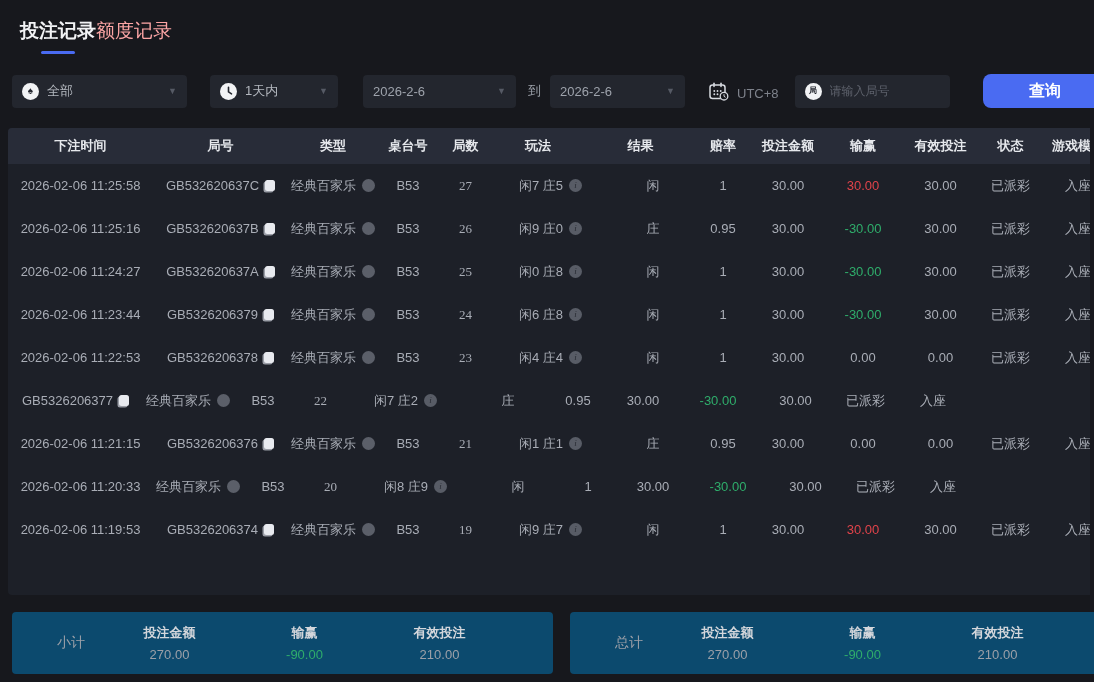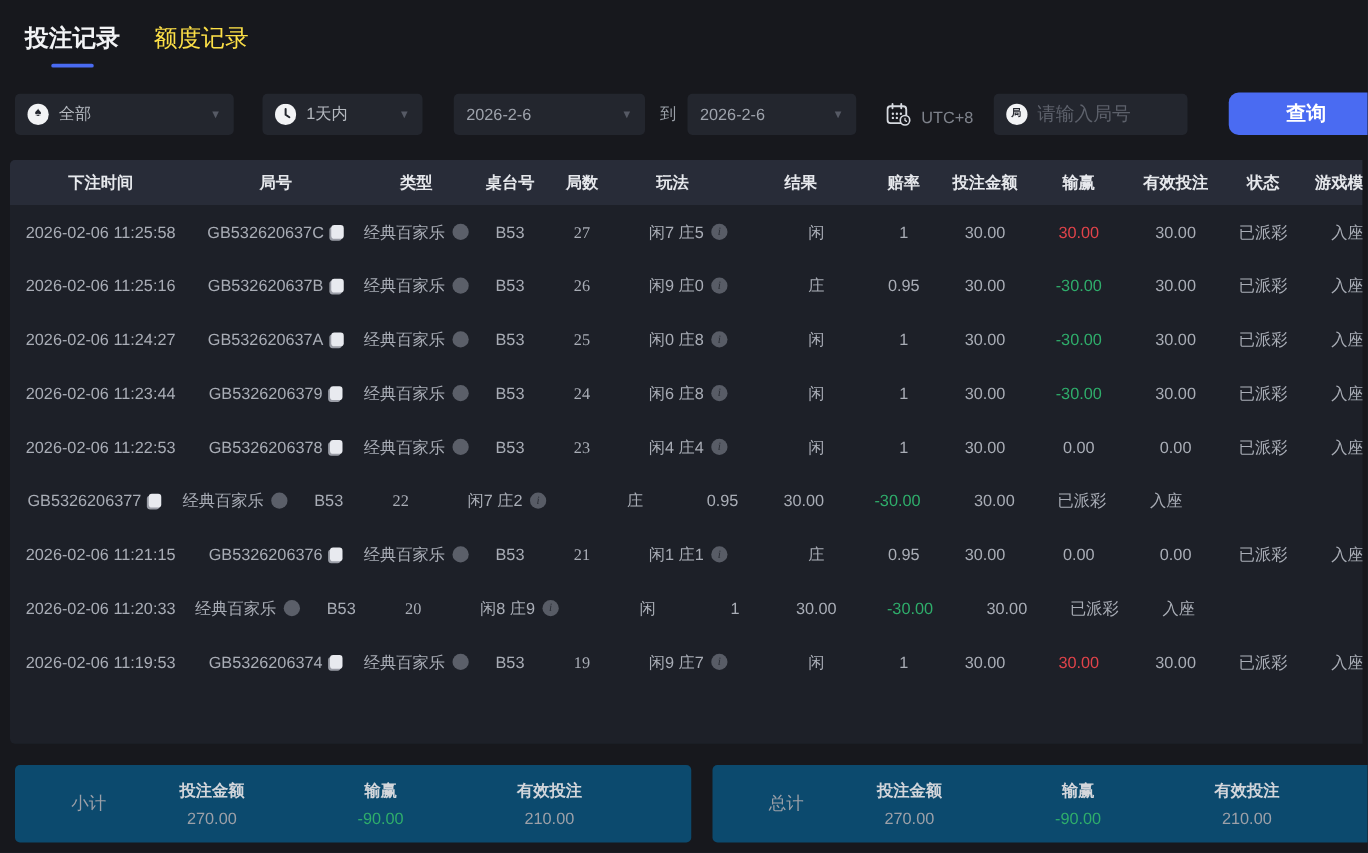--- a/index.html
+++ b/index.html
@@ -15,38 +15,38 @@
   }
   *{box-sizing:border-box;margin:0;padding:0;}
   html,body{width:1094px;height:682px;overflow:hidden;}
   body{
     position:relative;
     background:var(--page-bg);
     font-family:"Liberation Sans","DejaVu Sans",sans-serif;
     font-size:13px;
   }
   
-  .tabs{position:absolute;top:18px;left:20px;display:flex;gap:27px;align-items:flex-start;}
+  .tabs{position:absolute;top:18px;left:20px;display:flex;align-items:flex-start;}
   .tab{font-size:19px;cursor:pointer;position:relative;}
   .tab.active{color:#f2f3f5;font-weight:bold;}
-  .tab.inactive{color:#fde047;}
+  .tab.inactive{color:#fca5a5;}
   .tab-underline{position:absolute;left:50%;transform:translateX(-50%);bottom:-10px;width:34px;height:3px;border-radius:2px;background:var(--accent);}
   
   .filters{position:absolute;top:74px;left:12px;display:flex;align-items:center;height:34px;}
   .ctrl{height:33px;background:var(--ctrl-bg);border-radius:4px;display:flex;align-items:center;padding:0 10px;color:#b4b8bf;cursor:pointer;}
   .chevron{margin-left:auto;color:#565a65;font-size:9px;padding-left:8px;}
   .f-cat{width:175px;margin-right:23px;}
   .f-range{width:128px;margin-right:25px;}
   .f-date1{width:153px;margin-right:12px;color:#9ea3ac;}
   .to-label{color:#9ba0a8;margin-right:9px;}
   .f-date2{width:135px;margin-right:24px;color:#9ea3ac;}
   .tz{display:flex;align-items:flex-end;margin-right:16px;}
   .tz-label{color:#7e828b;margin-left:8px;}
   .f-round{width:155px;margin-right:21px;cursor:text;}
-  .f-round input{background:transparent;border:none;outline:none;color:#b4b8bf;width:100%;font-size:15px;font-family:inherit;}
+  .f-round input{background:transparent;border:none;outline:none;color:#b4b8bf;width:100%;font-size:12px;font-family:inherit;}
   .f-round input::placeholder{color:#5d616b;}
   .circle-icon{flex:none;width:17px;height:17px;border-radius:50%;background:#f2f3f5;color:#23262e;display:flex;align-items:center;justify-content:center;font-size:10px;line-height:1;margin-right:8px;font-weight:bold;}
   .circle-icon.small-text{font-size:8px;}
   .icon-svg{flex:none;display:block;}
   .search-btn{position:absolute;left:971px;top:0;width:124px;height:34px;background:var(--accent);border:none;border-radius:8px;color:#fff;font-size:16px;font-weight:bold;display:flex;align-items:center;justify-content:center;cursor:pointer;font-family:inherit;}
   
   .table{position:absolute;top:128px;left:8px;width:1082px;height:467px;background:var(--panel-bg);border-top-left-radius:4px;border-bottom-left-radius:4px;overflow:hidden;}
   .thead{display:flex;height:36px;background:var(--head-bg);color:var(--txt-bright);font-weight:bold;}
   .row{display:flex;height:43px;color:var(--txt-dim);}
   .cell{flex:none;display:flex;align-items:center;justify-content:center;white-space:nowrap;}

